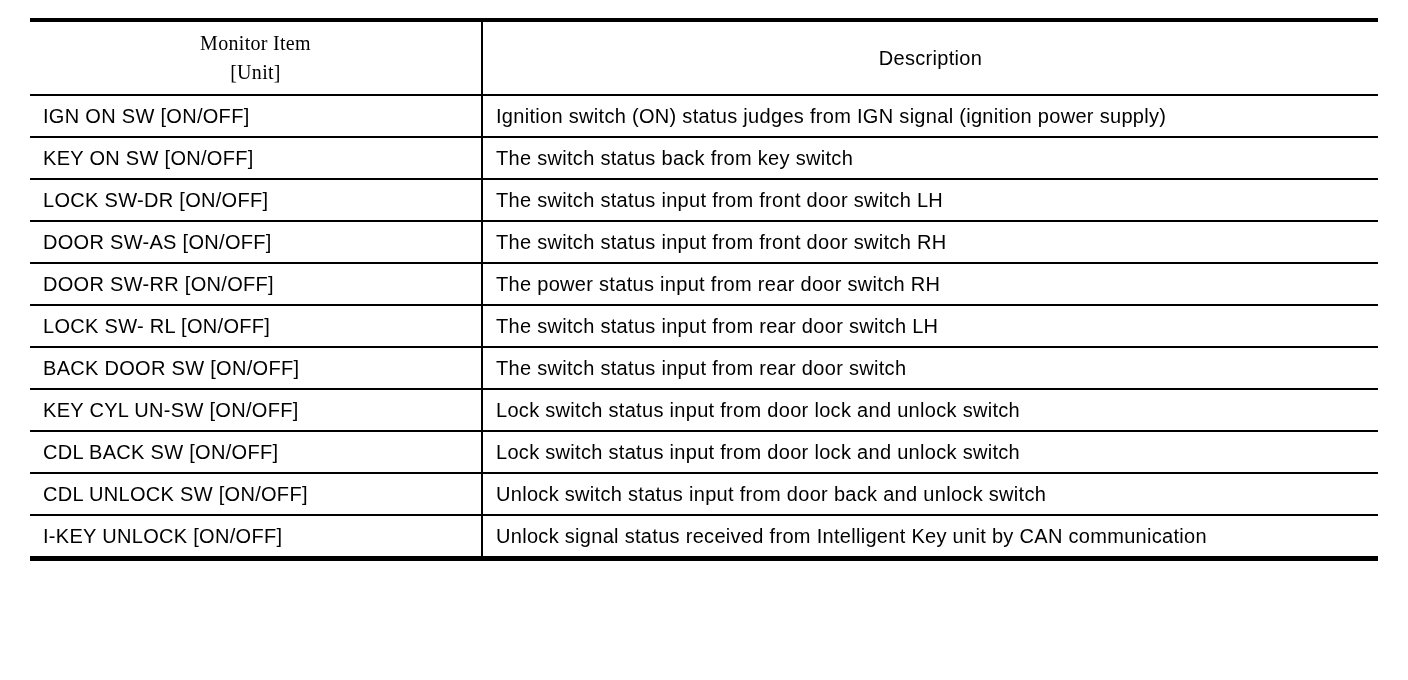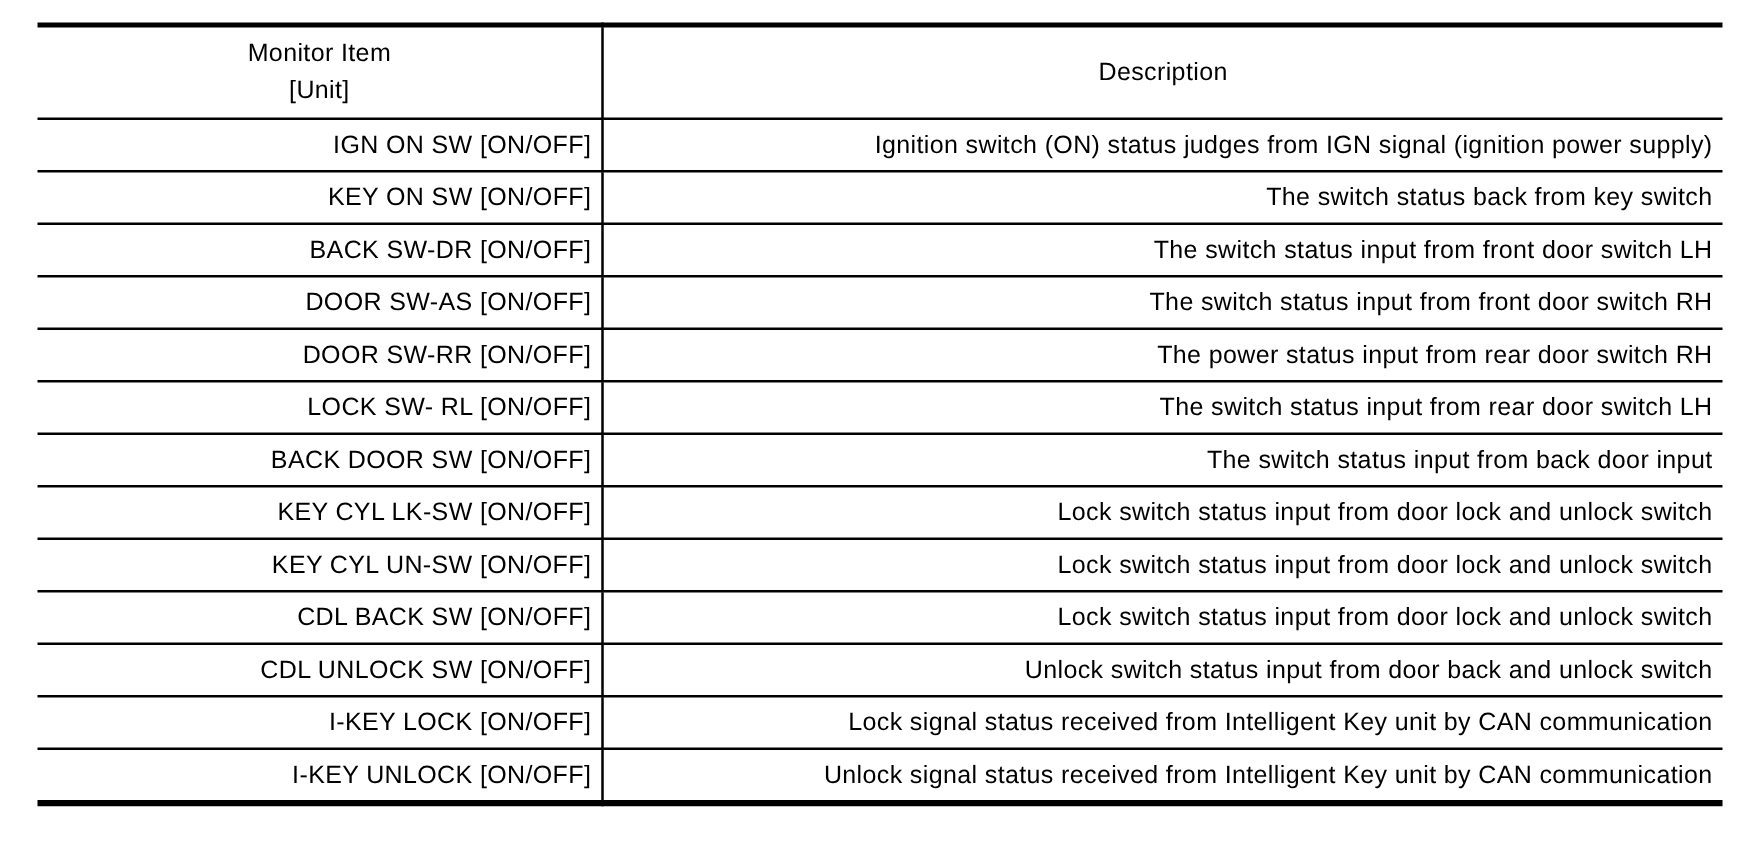--- a/index.html
+++ b/index.html
@@ -36,28 +36,28 @@
   thead th {
     border-bottom: 2px solid #000000;
     font-weight: normal;
     font-size: 20px;
     height: 72px;
     vertical-align: middle;
     text-align: center;
     padding: 0;
     letter-spacing: 0.3px;
   }
-  thead th.item-header { border-right: 2px solid #000000; }
+  thead th.item-header { border-right: 2px solid #000000; font-family: Liberation Serif, serif; }
   .header-line { line-height: 29px; }
   tbody td {
     border-bottom: 2px solid #000000;
     font-size: 20px;
     height: 40px;
     vertical-align: middle;
-    text-align: right;
+    text-align: left;
     padding: 0 8px 0 13px;
     letter-spacing: 0.3px;
     white-space: nowrap;
     overflow: hidden;
   }
   tbody td.item-cell { border-right: 2px solid #000000; }
   tbody tr:last-child td { border-bottom: none; }
 </style>
 </head>
 <body>
@@ -82,68 +82,60 @@
     <td class="item-cell">IGN ON SW [ON/OFF]</td>
     <td class="desc-cell">Ignition switch (ON) status judges from IGN signal (ignition power supply)</td>
   </tr>
 
   <tr>
     <td class="item-cell">KEY ON SW [ON/OFF]</td>
     <td class="desc-cell">The switch status back from key switch</td>
   </tr>
 
   <tr>
-    <td class="item-cell">BACK SW-DR [ON/OFF]</td>
+    <td class="item-cell">LOCK SW-DR [ON/OFF]</td>
     <td class="desc-cell">The switch status input from front door switch LH</td>
   </tr>
 
   <tr>
     <td class="item-cell">DOOR SW-AS [ON/OFF]</td>
     <td class="desc-cell">The switch status input from front door switch RH</td>
   </tr>
 
   <tr>
     <td class="item-cell">DOOR SW-RR [ON/OFF]</td>
     <td class="desc-cell">The power status input from rear door switch RH</td>
   </tr>
 
   <tr>
     <td class="item-cell">LOCK SW- RL [ON/OFF]</td>
     <td class="desc-cell">The switch status input from rear door switch LH</td>
   </tr>
 
   <tr>
     <td class="item-cell">BACK DOOR SW [ON/OFF]</td>
-    <td class="desc-cell">The switch status input from back door input</td>
+    <td class="desc-cell">The switch status input from rear door switch</td>
   </tr>
 
-  <tr>
-    <td class="item-cell">KEY CYL LK-SW [ON/OFF]</td>
-    <td class="desc-cell">Lock switch status input from door lock and unlock switch</td>
-  </tr>
 
   <tr>
     <td class="item-cell">KEY CYL UN-SW [ON/OFF]</td>
     <td class="desc-cell">Lock switch status input from door lock and unlock switch</td>
   </tr>
 
   <tr>
     <td class="item-cell">CDL BACK SW [ON/OFF]</td>
     <td class="desc-cell">Lock switch status input from door lock and unlock switch</td>
   </tr>
 
   <tr>
     <td class="item-cell">CDL UNLOCK SW [ON/OFF]</td>
     <td class="desc-cell">Unlock switch status input from door back and unlock switch</td>
   </tr>
 
-  <tr>
-    <td class="item-cell">I-KEY LOCK [ON/OFF]</td>
-    <td class="desc-cell">Lock signal status received from Intelligent Key unit by CAN communication</td>
-  </tr>
 
   <tr>
     <td class="item-cell">I-KEY UNLOCK [ON/OFF]</td>
     <td class="desc-cell">Unlock signal status received from Intelligent Key unit by CAN communication</td>
   </tr>
 </tbody>
   </table>
 </div>
 
 </body></html>

